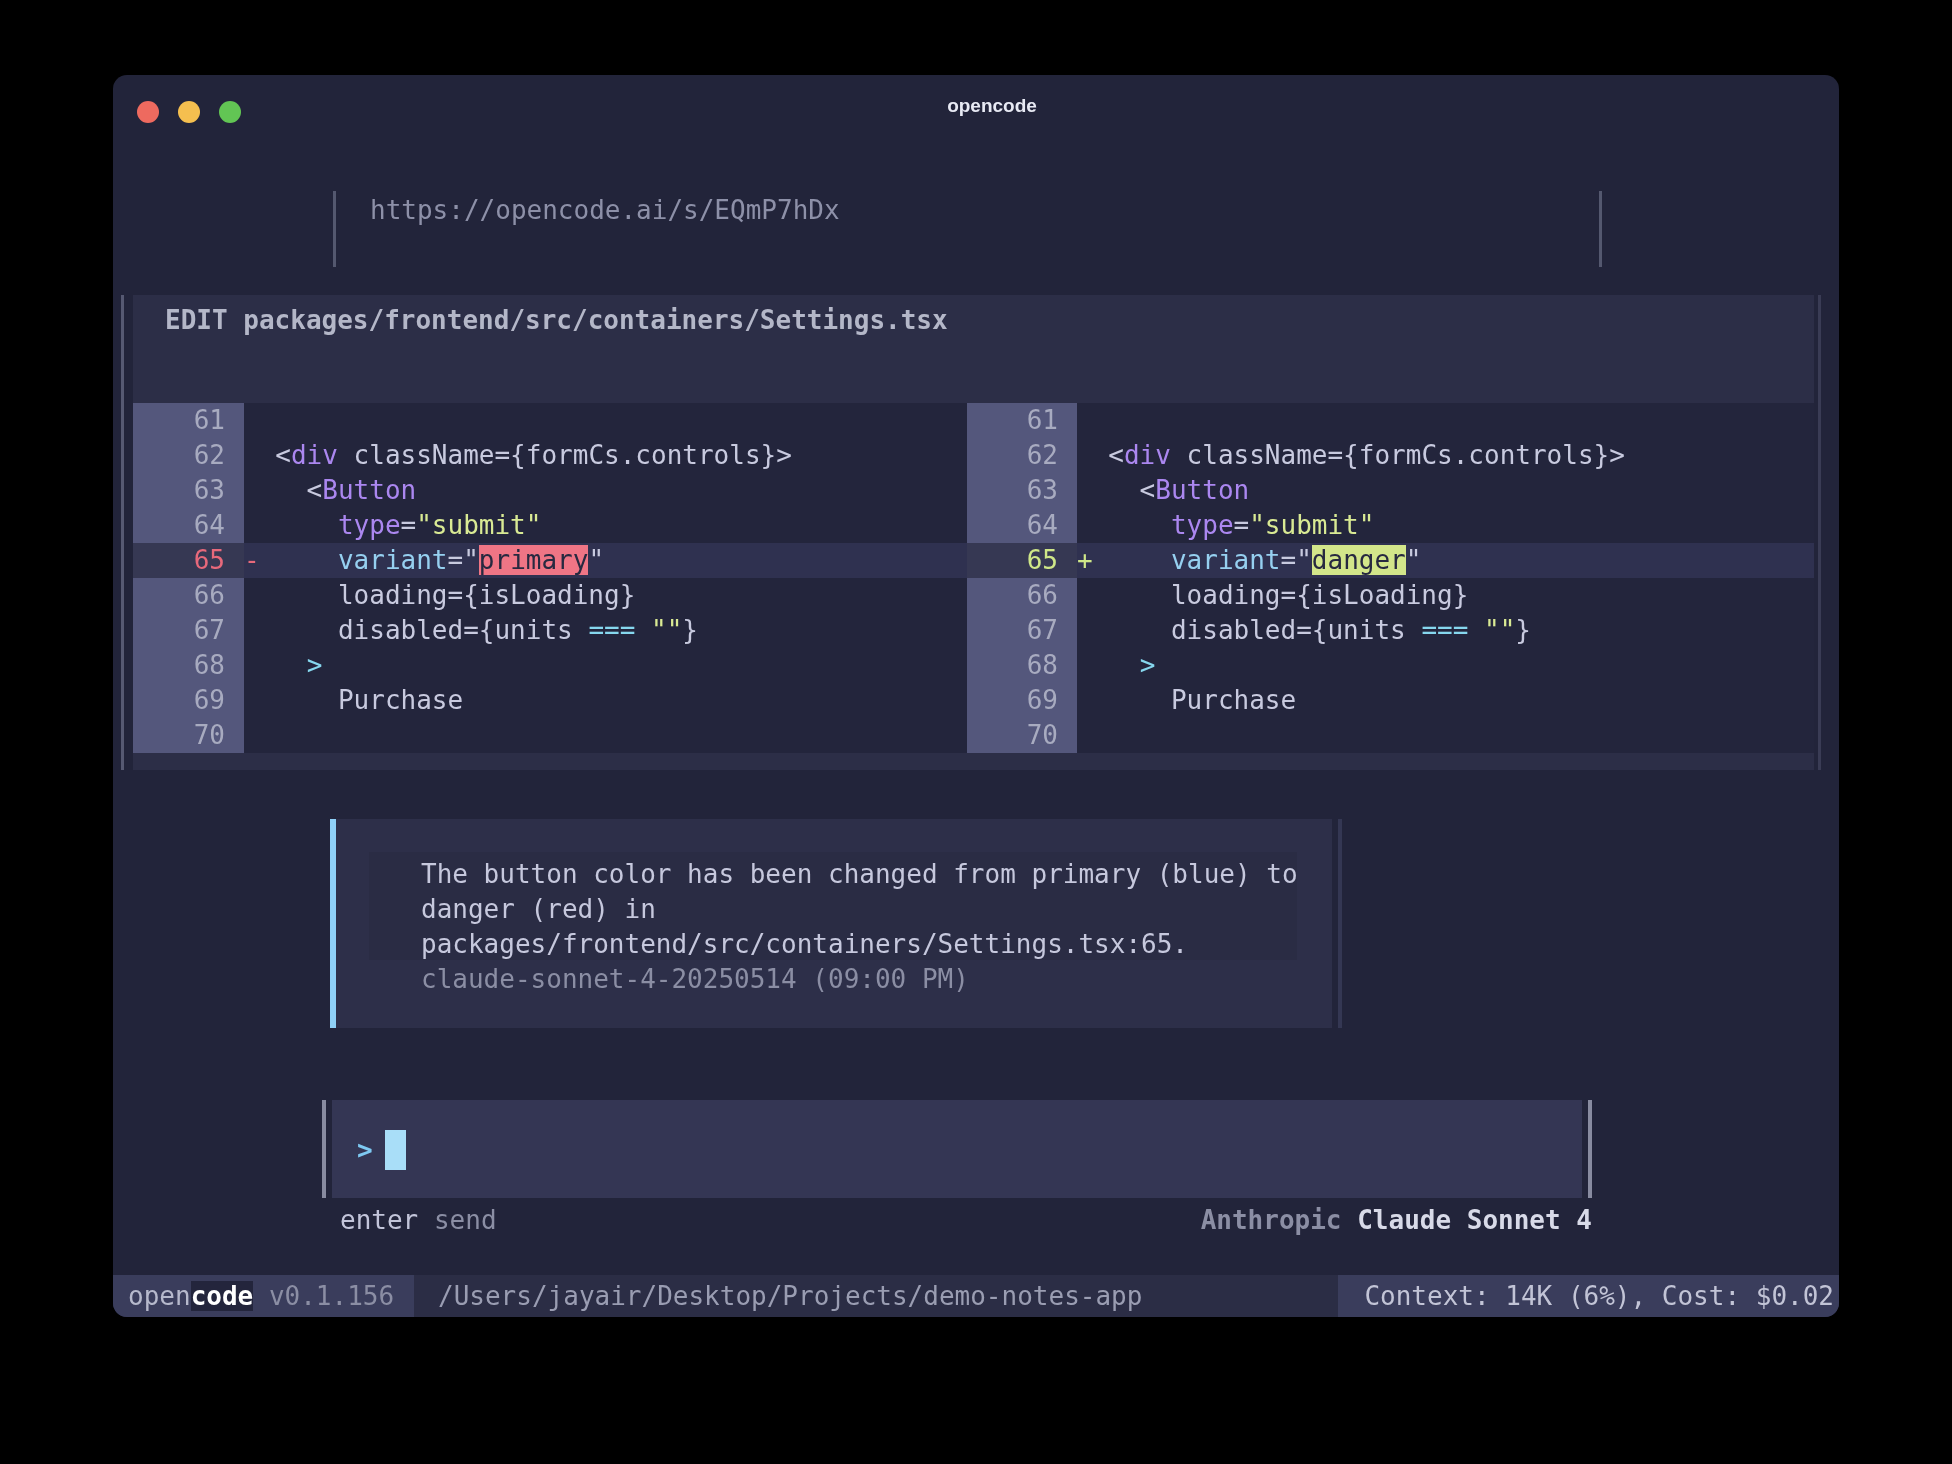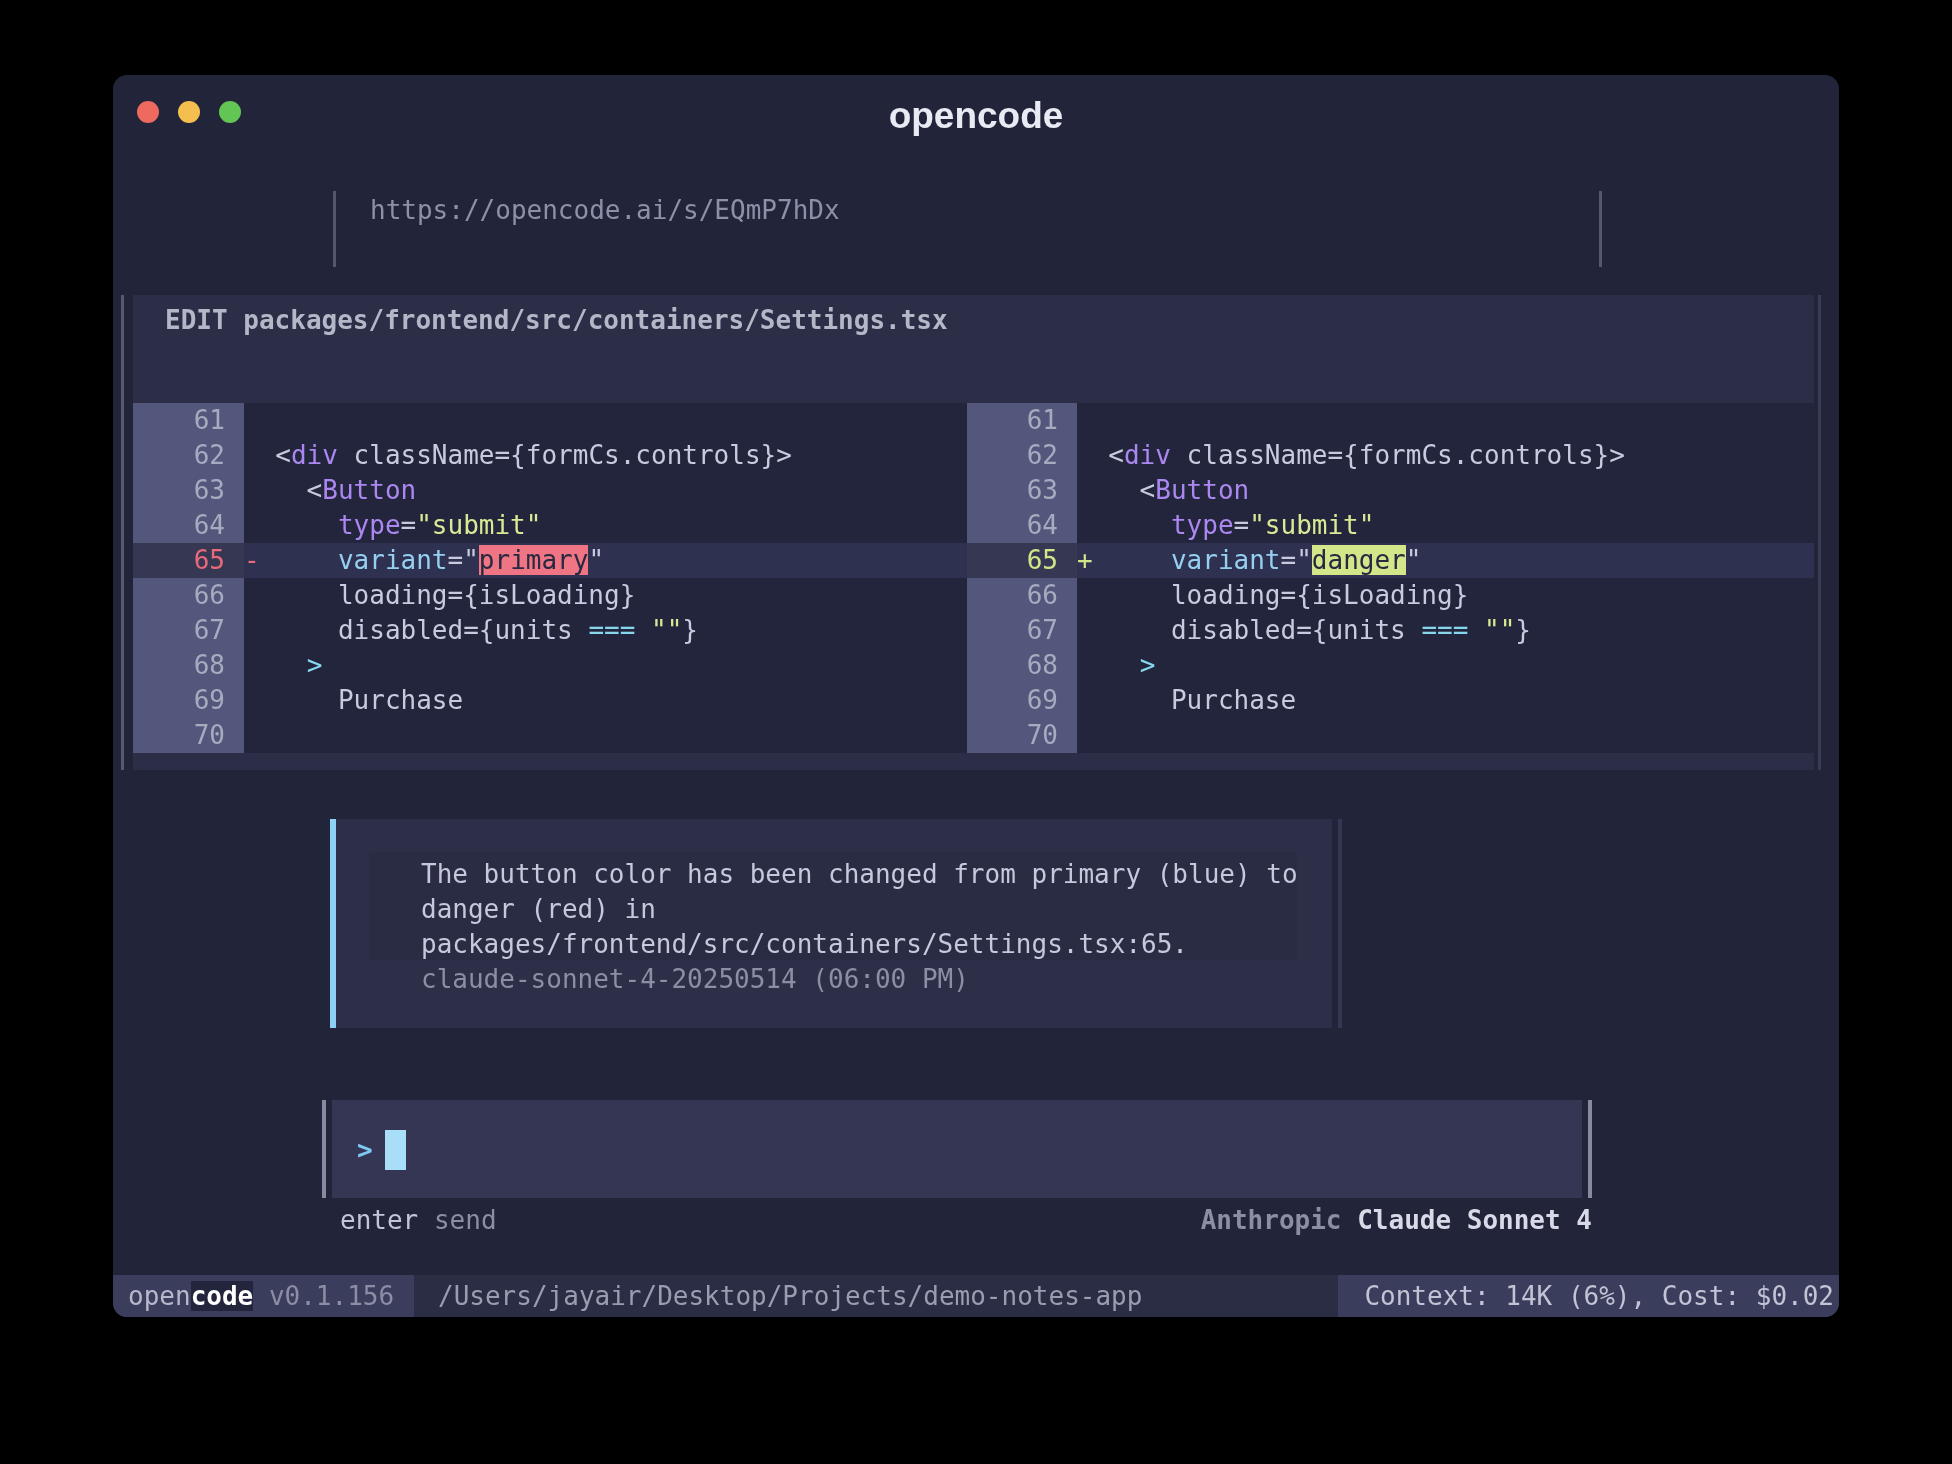--- a/index.html
+++ b/index.html
@@ -7,22 +7,22 @@
   #window{
     position:absolute;left:113px;top:75px;width:1726px;height:1242px;
     background:var(--window_bg);border-radius:14px;overflow:hidden;
     font-family:"DejaVu Sans Mono",monospace;font-size:26px;color:var(--text);
   }
   
   .traffic{position:absolute;top:26px;width:22px;height:22px;border-radius:50%;}
   #tl-close{left:24px;background:var(--traffic_red);}
   #tl-min{left:65px;background:var(--traffic_yellow);}
   #tl-max{left:106px;background:var(--traffic_green);}
-  #win-title{position:absolute;top:20px;left:0;width:100%;text-align:center;
-    font-family:"Liberation Sans","DejaVu Sans",sans-serif;font-weight:bold;font-size:37px;color:var(--title_text);}
+  #win-title{position:absolute;top:20px;left:16px;width:100%;text-align:center;
+    font-family:"Liberation Sans","DejaVu Sans",sans-serif;font-weight:bold;font-size:19px;color:var(--title_text);}
   
   #user-msg-border-l{position:absolute;left:220px;top:116px;width:3px;height:76px;background:#54586f;}
   #user-msg-border-r{position:absolute;left:1486px;top:116px;width:3px;height:76px;background:#54586f;}
   #user-msg{position:absolute;left:257px;top:117px;line-height:36px;}
   #user-msg .t{font-weight:bold;color:#d3d6ea;}
   #user-msg .u{color:#8d90a8;}
   
   #edit-line-l{position:absolute;left:8px;top:220px;width:3px;height:475px;background:#565972;}
   #edit-line-r{position:absolute;left:1705px;top:220px;width:3px;height:475px;background:#3a3c55;}
   #edit-panel{position:absolute;left:20px;top:220px;width:1681px;height:475px;background:var(--panel_bg);}
@@ -157,21 +157,21 @@
           <div class="code"></div>
           <div class="gut r">70</div>
           <div class="code r"></div>
         </div>
       </div>
   </div>
 
   <div id="asst-border"></div>
   <div id="asst-box">
     <div class="inner-band"></div>
-    <div id="asst-text"><div>The button color has been changed from primary (blue) to</div><div>danger (red) in</div><div>packages/frontend/src/containers/Settings.tsx:65.</div><div class="meta">claude-sonnet-4-20250514 (06:00 PM)</div></div>
+    <div id="asst-text"><div>The button color has been changed from primary (blue) to</div><div>danger (red) in</div><div>packages/frontend/src/containers/Settings.tsx:65.</div><div class="meta">claude-sonnet-4-20250514 (09:00 PM)</div></div>
   </div>
   <div id="asst-line-r"></div>
 
   <div id="input-line-l"></div>
   <div id="input-box">
     <div id="prompt-row">
       <span id="prompt-symbol">&gt;</span>
       <span id="cursor"></span>
     </div>
   </div>

